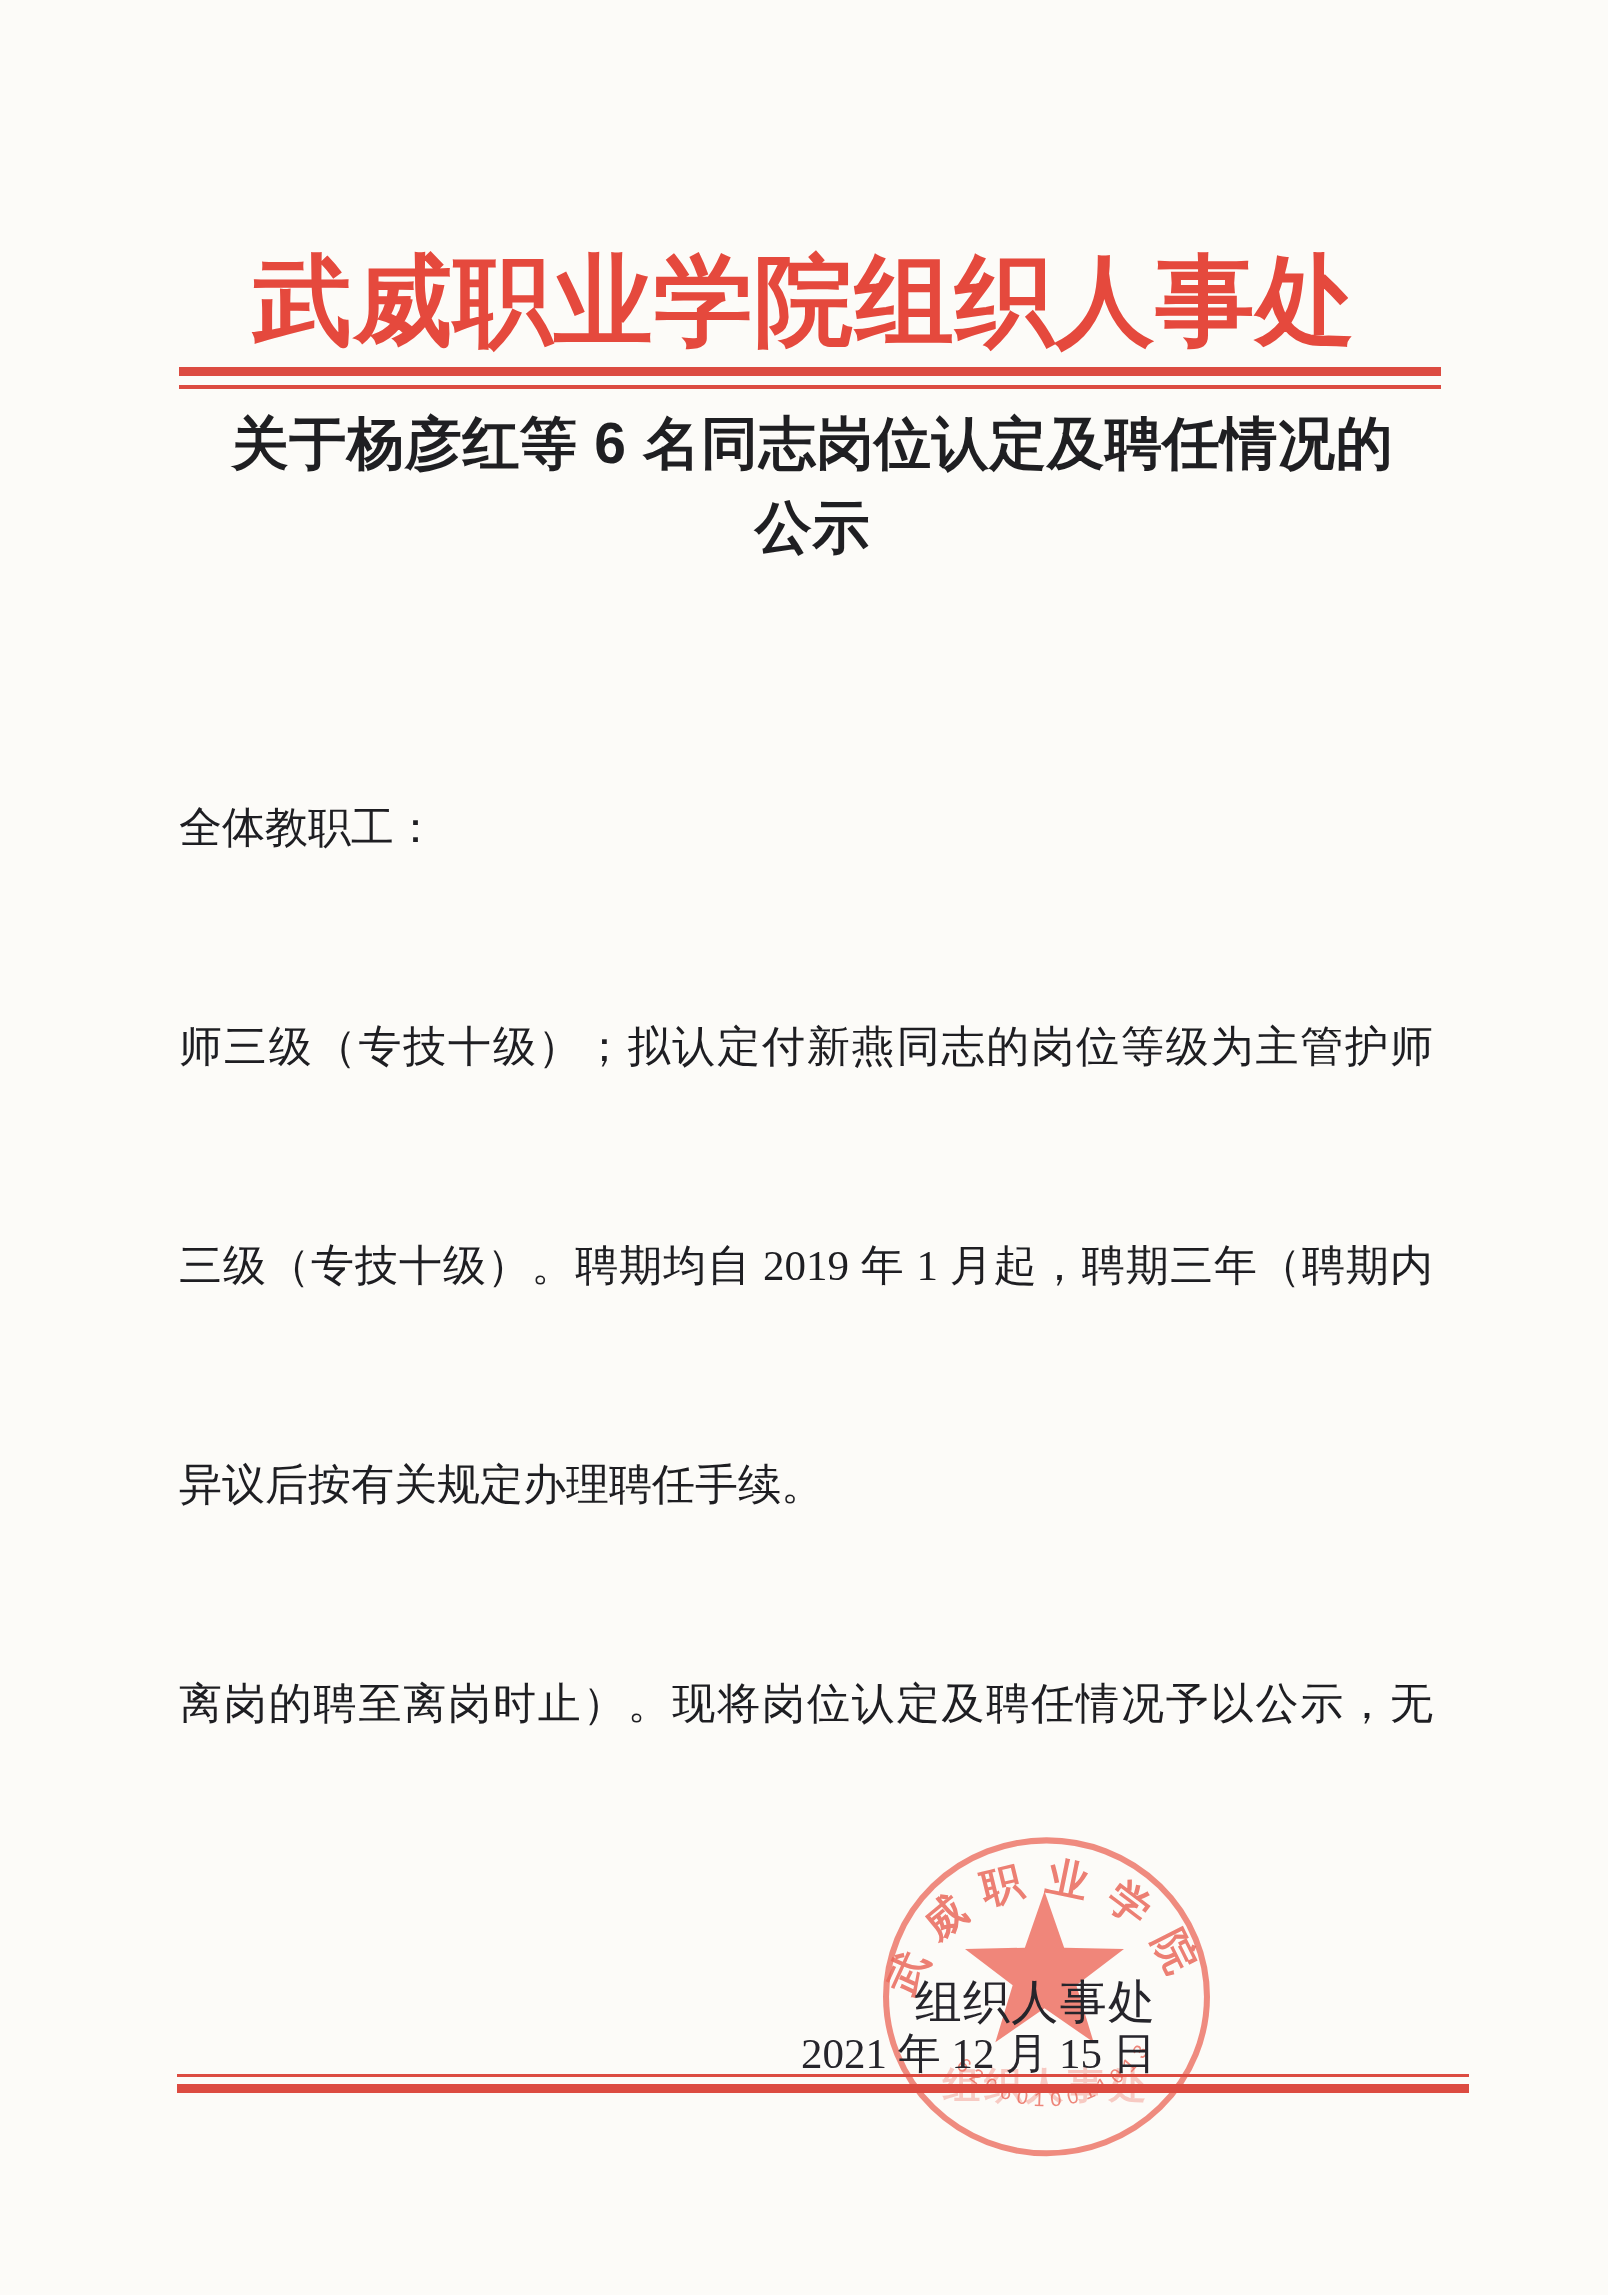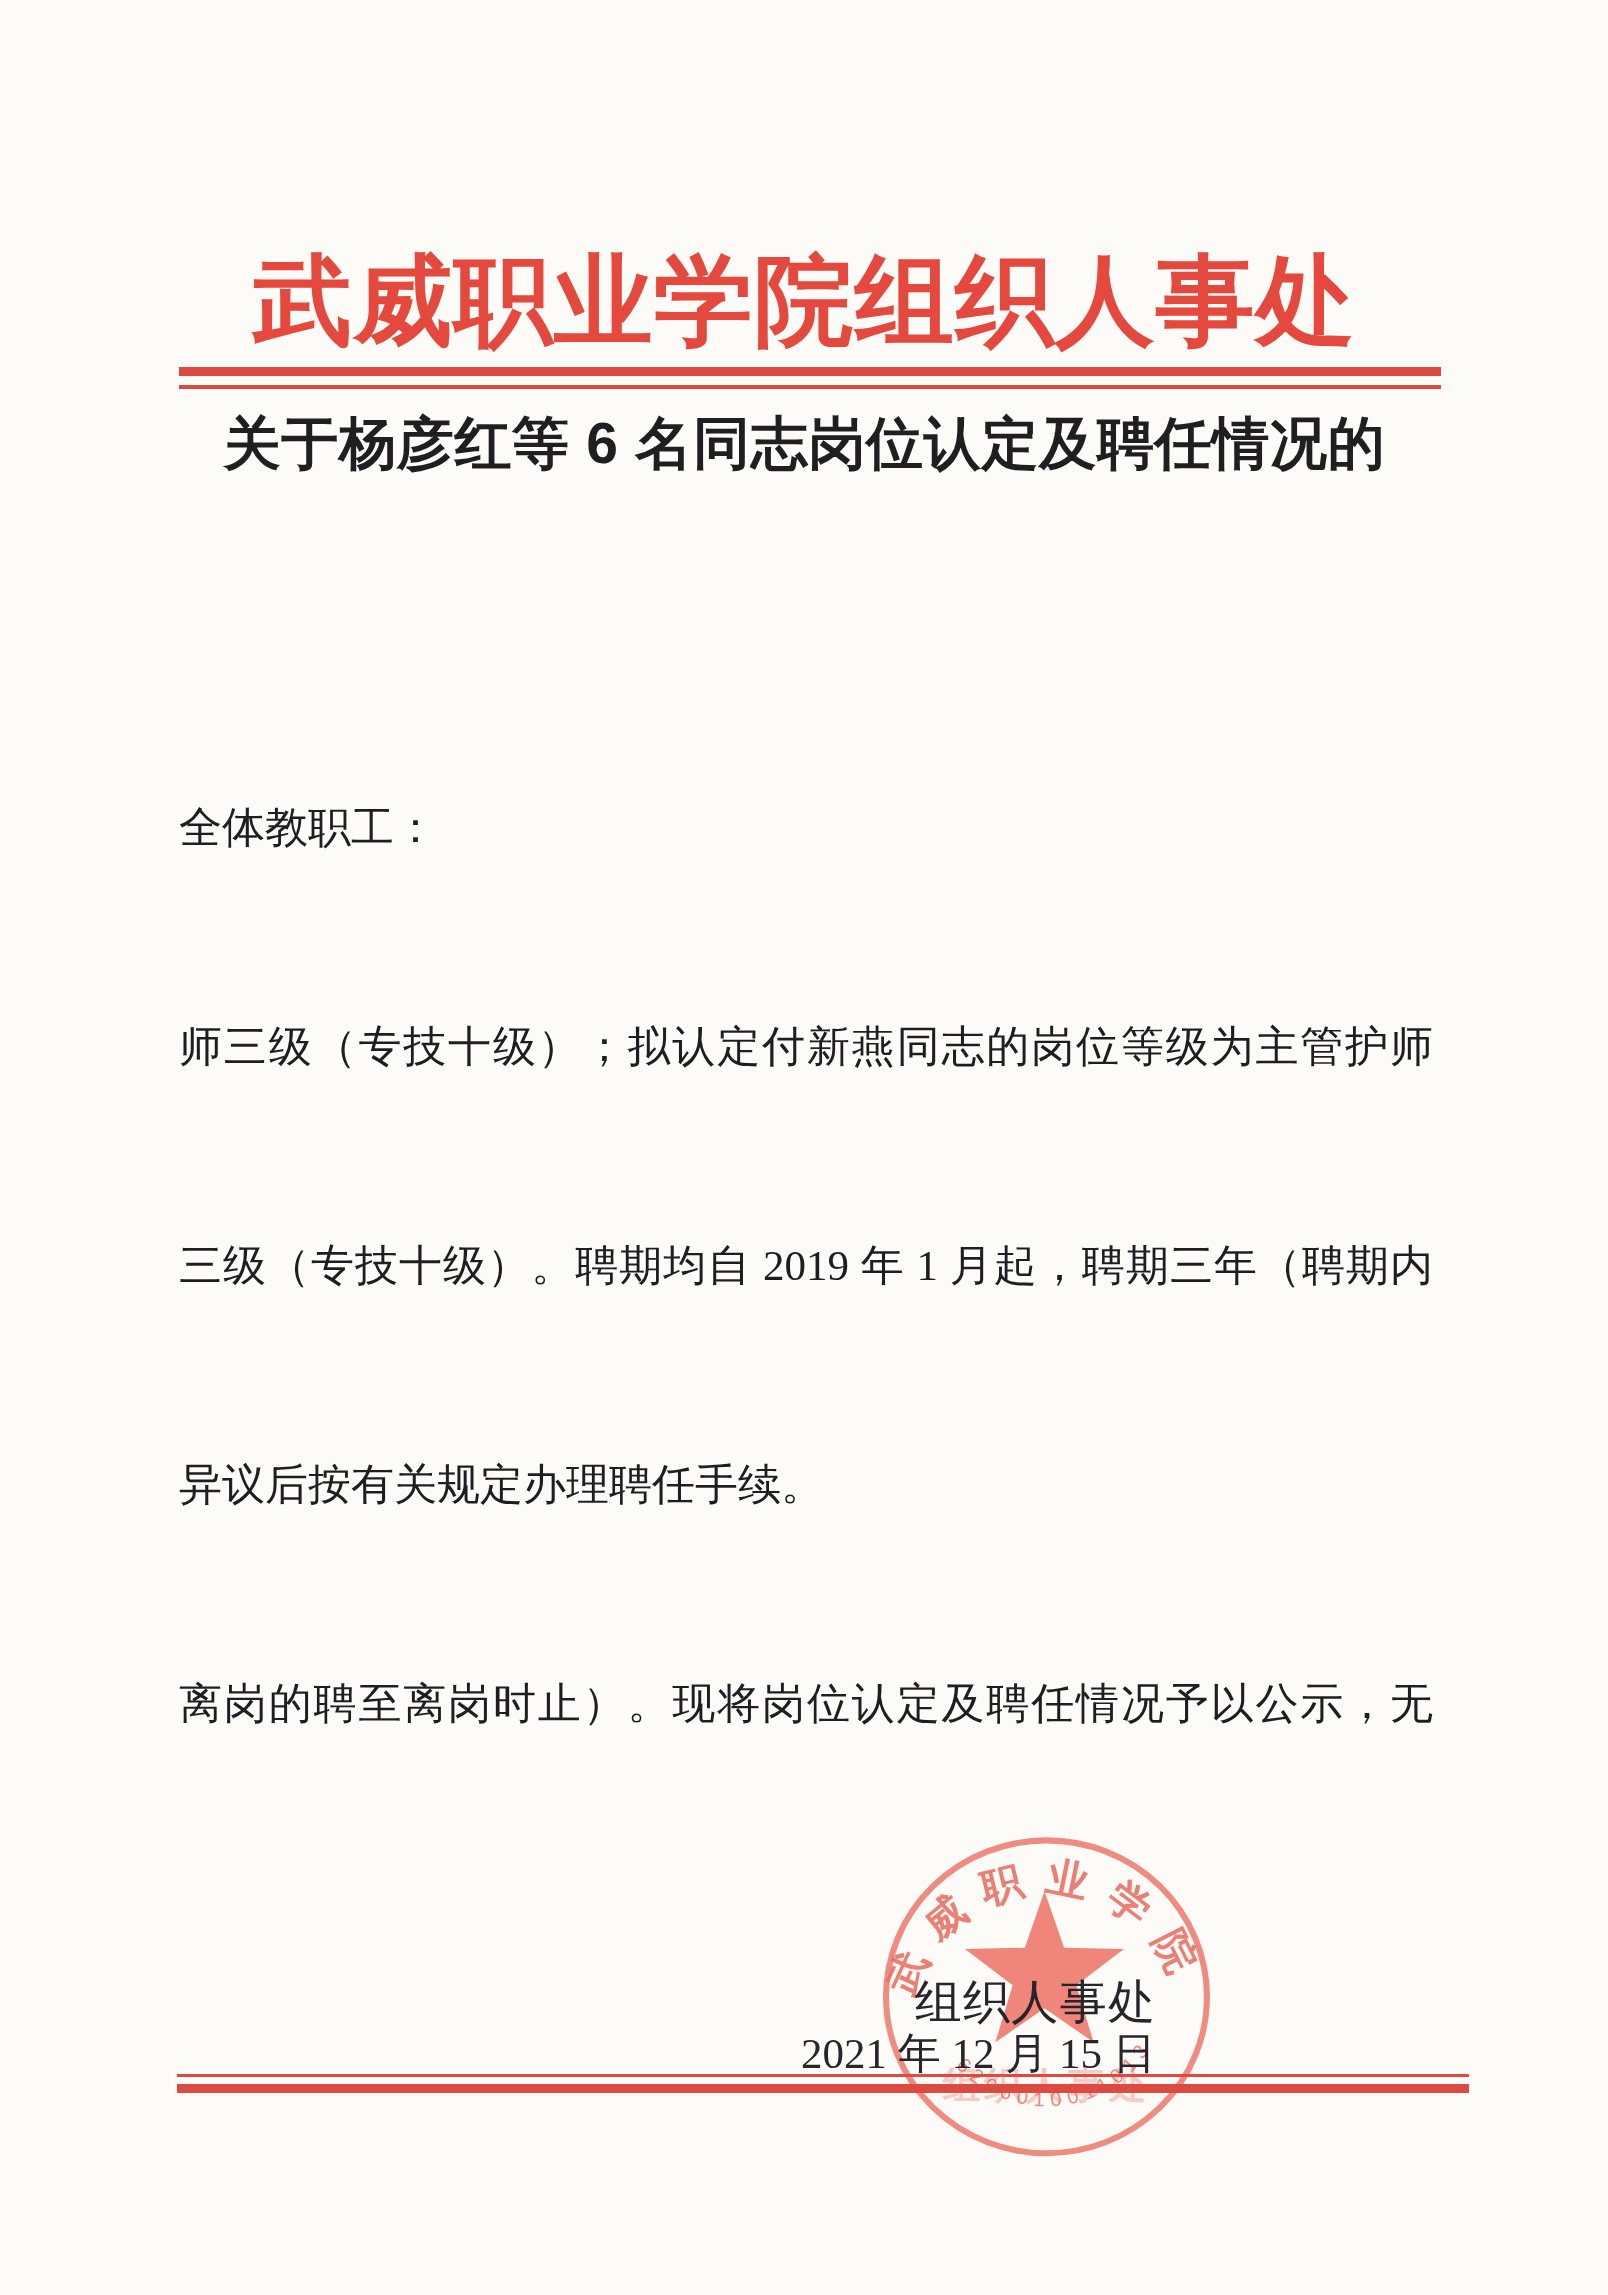--- a/index.html
+++ b/index.html
@@ -22,21 +22,21 @@
     letter-spacing:1.3px;
     white-space:nowrap;
   }
   .rule{position:absolute;background:#dc4b41;}
   .rule-top-thick{left:179px;top:367px;width:1262px;height:8.7px;}
   .rule-top-thin{left:179px;top:385px;width:1262px;height:4px;}
   .rule-bottom-thin{left:177px;top:2074px;width:1292px;height:3.3px;}
   .rule-bottom-thick{left:177px;top:2084px;width:1292px;height:8.7px;}
   
   .doc-title{
-    position:absolute;left:100px;top:401px;width:1409px;
+    position:absolute;left:108px;top:401px;width:1409px;
     text-align:center;
     font-family:"Liberation Sans","DejaVu Sans",sans-serif;
     font-weight:700;
     font-size:57px;line-height:84px;
     color:#1f1f22;
     letter-spacing:0.7px;
   }
   
   .body-text{
     position:absolute;left:179px;top:645px;width:1254px;
@@ -72,20 +72,21 @@
 
 <div class="page">
 
   <div class="letterhead">武威职业学院组织人事处</div>
 
   <div class="rule rule-top-thick"></div>
   <div class="rule rule-top-thin"></div>
 
   <div class="doc-title">
     <div>关于杨彦红等 6 名同志岗位认定及聘任情况的</div>
+    <div>公示</div>
   </div>
 
   <div class="body-text">
     <div class="line">全体教职工：</div>
     <div class="line just">师三级（专技十级）；拟认定付新燕同志的岗位等级为主管护师</div>
     <div class="line just">三级（专技十级）。聘期均自 2019 年 1 月起，聘期三年（聘期内</div>
     <div class="line">异议后按有关规定办理聘任手续。</div>
     <div class="line just">离岗的聘至离岗时止）。现将岗位认定及聘任情况予以公示，无</div>
     
     

